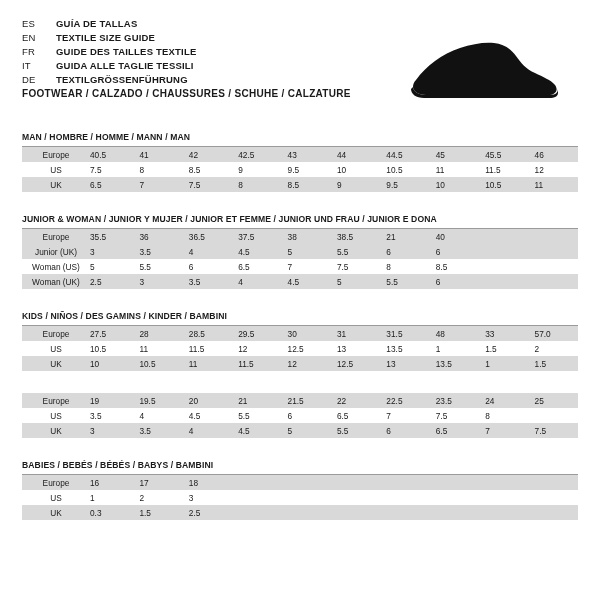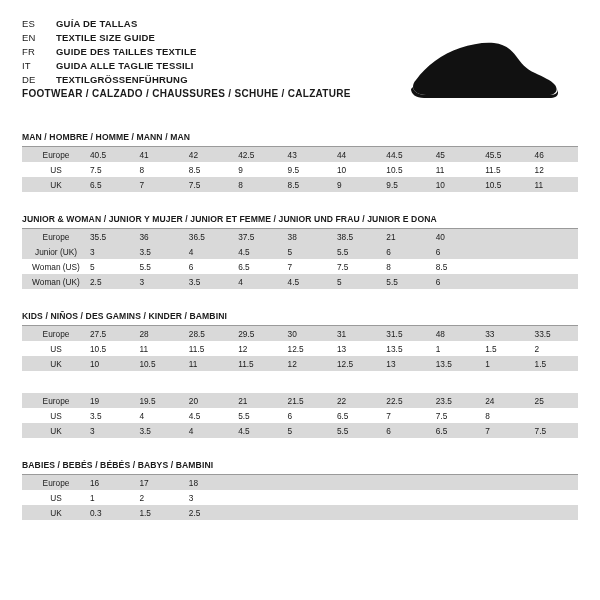--- a/index.html
+++ b/index.html
@@ -296,21 +296,21 @@
           <td class="label">Europe</td>
           <td class="val">27.5</td>
           <td class="val">28</td>
           <td class="val">28.5</td>
           <td class="val">29.5</td>
           <td class="val">30</td>
           <td class="val">31</td>
           <td class="val">31.5</td>
           <td class="val">48</td>
           <td class="val">33</td>
-          <td class="val">33.5</td>
+          <td class="val">57.0</td>
         </tr>
         <tr class="plain">
           <td class="label">US</td>
           <td class="val">10.5</td>
           <td class="val">11</td>
           <td class="val">11.5</td>
           <td class="val">12</td>
           <td class="val">12.5</td>
           <td class="val">13</td>
           <td class="val">13.5</td>

